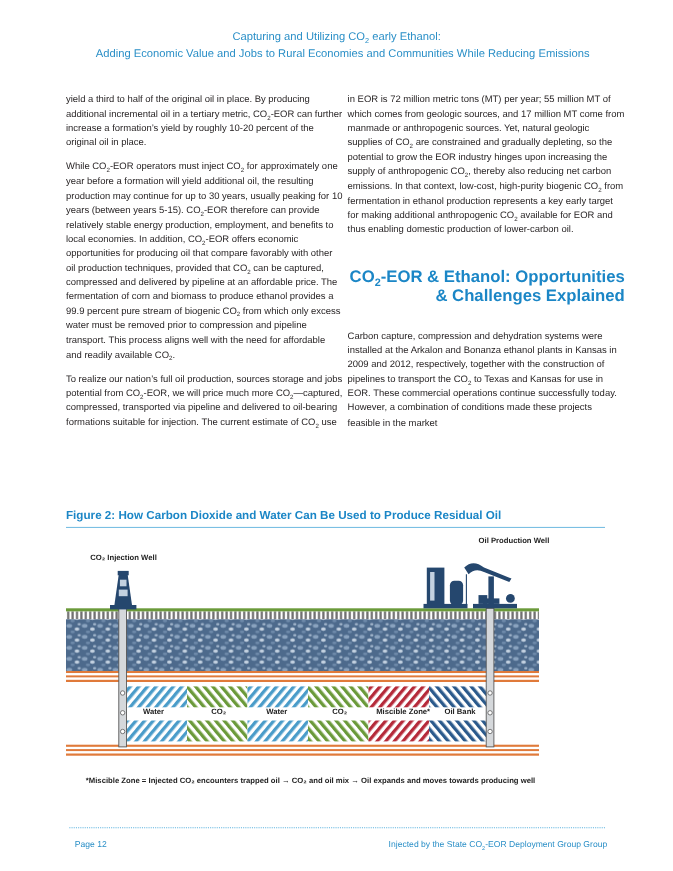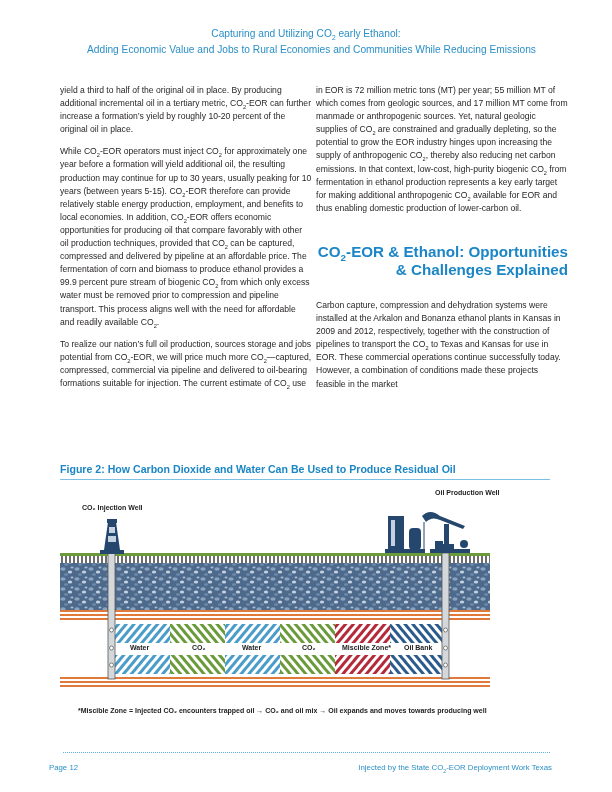--- a/index.html
+++ b/index.html
@@ -11,33 +11,33 @@
   .col p{margin:0 0 9px 0;}
   .colL{left:60px;top:84px;}
   .colR{left:316px;top:84px;}
   .sec{color:#1b86c6;font-weight:bold;font-size:15.2px;line-height:18px;margin:28px 0 20px 0;text-align:right;}
   sub{font-size:65%;line-height:0;}
   .figtitle{position:absolute;left:60px;top:463px;width:490px;color:#1b86c6;font-weight:bold;font-size:10.6px;border-bottom:1px solid #7bbfe3;padding-bottom:4px;}
   .fig{position:absolute;left:60px;top:486px;width:500px;height:232px;}
   .lbl{position:absolute;font-family:"Liberation Sans",sans-serif;font-weight:bold;font-size:7px;color:#222;white-space:nowrap;}
   .footer-line{position:absolute;left:63px;top:752px;width:487px;border-top:1px dotted #5fb4df;}
   .foot{position:absolute;top:763px;font-size:7.8px;color:#2a8fc7;}
-  .footL{left:49px;}
+  .footL{left:68px;}
   .footR{right:60px;}
 </style>
 </head>
 <body>
 
 <div class="hdr hdr1"><span>Capturing and Utilizing CO</span><sub>2</sub><span> early Ethanol:</span></div>
 <div class="hdr hdr2">Adding Economic Value and Jobs to Rural Economies and Communities While Reducing Emissions</div>
 
 <div class="col colL">
   <p><span>yield a third to half of the original oil in place. By producing additional incremental oil in a tertiary metric, CO</span><sub>2</sub><span>-EOR can further increase a formation’s yield by roughly 10-20 percent of the original oil in place.</span></p>
   <p><span>While CO</span><sub>2</sub><span>-EOR operators must inject CO</span><sub>2</sub><span> for approximately one year before a formation will yield additional oil, the resulting production may continue for up to 30 years, usually peaking for 10 years (between years 5-15). CO</span><sub>2</sub><span>-EOR therefore can provide relatively stable energy production, employment, and benefits to local economies. In addition, CO</span><sub>2</sub><span>-EOR offers economic opportunities for producing oil that compare favorably with other oil production techniques, provided that CO</span><sub>2</sub><span> can be captured, compressed and delivered by pipeline at an affordable price. The fermentation of corn and biomass to produce ethanol provides a 99.9 percent pure stream of biogenic CO</span><sub>2</sub><span> from which only excess water must be removed prior to compression and pipeline transport. This process aligns well with the need for affordable and readily available CO</span><sub>2</sub><span>.</span></p>
-  <p><span>To realize our nation’s full oil production, sources storage and jobs potential from CO</span><sub>2</sub><span>-EOR, we will price much more CO</span><sub>2</sub><span>—captured, compressed, commercial via pipeline and delivered to oil-bearing formations suitable for injection. The current estimate of CO</span><sub>2</sub><span> use</span></p>
+  <p><span>To realize our nation’s full oil production, sources storage and jobs potential from CO</span><sub>2</sub><span>-EOR, we will price much more CO</span><sub>2</sub><span>—captured, compressed, transported via pipeline and delivered to oil-bearing formations suitable for injection. The current estimate of CO</span><sub>2</sub><span> use</span></p>
 </div>
 
 <div class="col colR">
   <p><span>in EOR is 72 million metric tons (MT) per year; 55 million MT of which comes from geologic sources, and 17 million MT come from manmade or anthropogenic sources. Yet, natural geologic supplies of CO</span><sub>2</sub><span> are constrained and gradually depleting, so the potential to grow the EOR industry hinges upon increasing the supply of anthropogenic CO</span><sub>2</sub><span>, thereby also reducing net carbon emissions. In that context, low-cost, high-purity biogenic CO</span><sub>2</sub><span> from fermentation in ethanol production represents a key early target for making additional anthropogenic CO</span><sub>2</sub><span> available for EOR and thus enabling domestic production of lower-carbon oil.</span></p>
   <div class="sec"><span>CO</span><sub>2</sub><span>-EOR &amp; Ethanol: Opportunities &amp; Challenges Explained</span></div>
   <p><span>Carbon capture, compression and dehydration systems were installed at the Arkalon and Bonanza ethanol plants in Kansas in 2009 and 2012, respectively, together with the construction of pipelines to transport the CO</span><sub>2</sub><span> to Texas and Kansas for use in EOR. These commercial operations continue successfully today. However, a combination of conditions made these projects feasible in the market</span></p>
 </div>
 
 <div class="figtitle">Figure 2: How Carbon Dioxide and Water Can Be Used to Produce Residual Oil</div>
 
@@ -136,13 +136,13 @@
   <div class="lbl" style="left:182px;top:158px;">Water</div>
   <div class="lbl" style="left:242px;top:158px;">CO₂</div>
   <div class="lbl" style="left:282px;top:158px;">Miscible Zone*</div>
   <div class="lbl" style="left:344px;top:158px;">Oil Bank</div>
 
   <div class="lbl" style="left:18px;top:221px;">*Miscible Zone = Injected CO₂ encounters trapped oil → CO₂ and oil mix → Oil expands and moves towards producing well</div>
 </div>
 
 <div class="footer-line"></div>
 <div class="foot footL">Page 12</div>
-<div class="foot footR"><span>Injected by the State CO</span><sub>2</sub><span>-EOR Deployment Work Texas</span></div>
+<div class="foot footR"><span>Injected by the State CO</span><sub>2</sub><span>-EOR Deployment Group Group</span></div>
 
 </body></html>

